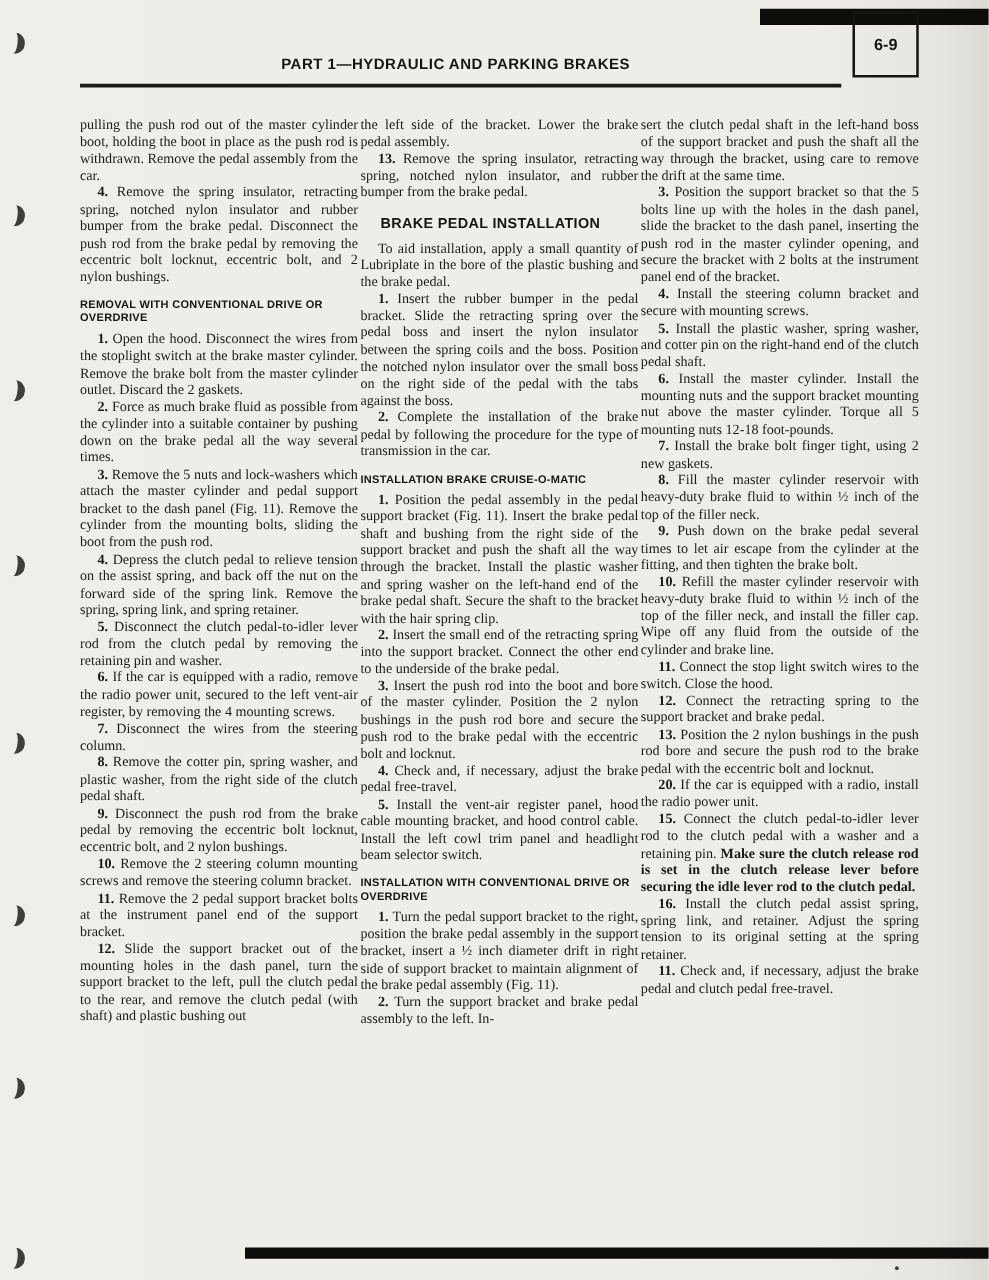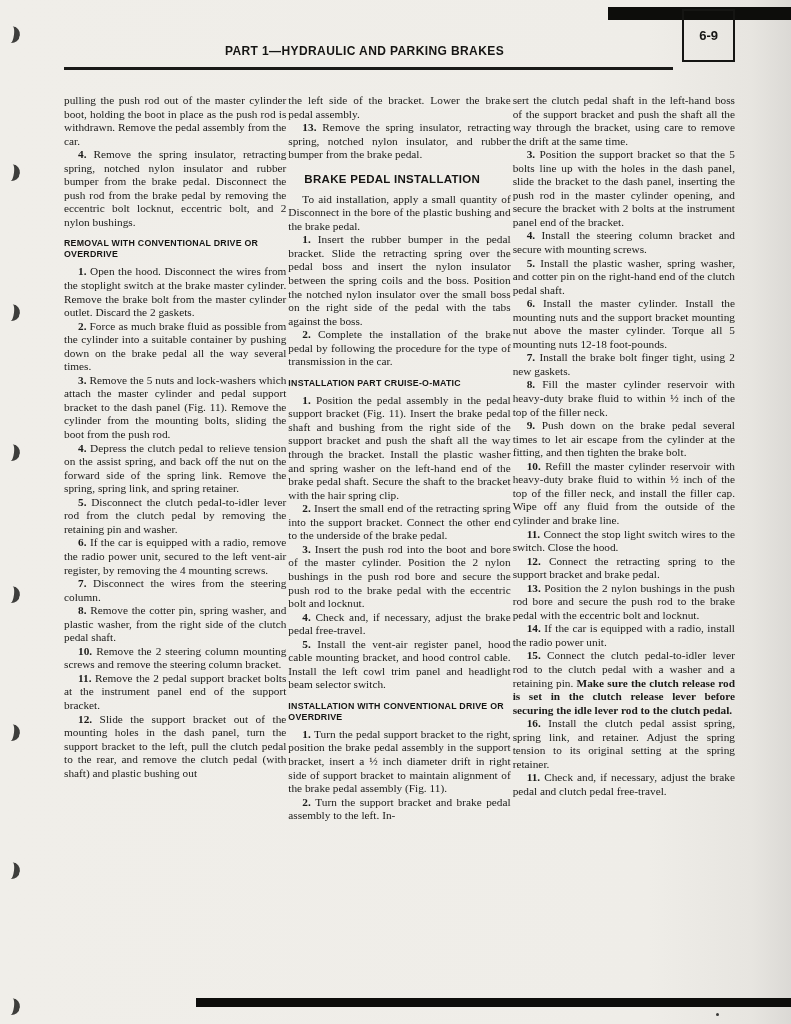--- a/index.html
+++ b/index.html
@@ -87,32 +87,33 @@
           <p class="para"><strong class="step-num">4. </strong>Remove the spring insulator, retracting spring, notched nylon insulator and rubber bumper from the brake pedal. Disconnect the push rod from the brake pedal by removing the eccentric bolt locknut, eccentric bolt, and 2 nylon bushings.</p>
           <h3 class="subheading">REMOVAL WITH CONVENTIONAL DRIVE OR OVERDRIVE</h3>
           <p class="para"><strong class="step-num">1. </strong>Open the hood. Disconnect the wires from the stoplight switch at the brake master cylinder. Remove the brake bolt from the master cylinder outlet. Discard the 2 gaskets.</p>
           <p class="para"><strong class="step-num">2. </strong>Force as much brake fluid as possible from the cylinder into a suitable container by pushing down on the brake pedal all the way several times.</p>
           <p class="para"><strong class="step-num">3. </strong>Remove the 5 nuts and lock-washers which attach the master cylinder and pedal support bracket to the dash panel (Fig. 11). Remove the cylinder from the mounting bolts, sliding the boot from the push rod.</p>
           <p class="para"><strong class="step-num">4. </strong>Depress the clutch pedal to relieve tension on the assist spring, and back off the nut on the forward side of the spring link. Remove the spring, spring link, and spring retainer.</p>
           <p class="para"><strong class="step-num">5. </strong>Disconnect the clutch pedal-to-idler lever rod from the clutch pedal by removing the retaining pin and washer.</p>
           <p class="para"><strong class="step-num">6. </strong>If the car is equipped with a radio, remove the radio power unit, secured to the left vent-air register, by removing the 4 mounting screws.</p>
           <p class="para"><strong class="step-num">7. </strong>Disconnect the wires from the steering column.</p>
           <p class="para"><strong class="step-num">8. </strong>Remove the cotter pin, spring washer, and plastic washer, from the right side of the clutch pedal shaft.</p>
+          <p class="para"><strong class="step-num">9. </strong>Disconnect the push rod from the brake pedal by removing the eccentric bolt locknut, eccentric bolt, and 2 nylon bushings.</p>
           <p class="para"><strong class="step-num">10. </strong>Remove the 2 steering column mounting screws and remove the steering column bracket.</p>
           <p class="para"><strong class="step-num">11. </strong>Remove the 2 pedal support bracket bolts at the instrument panel end of the support bracket.</p>
           <p class="para"><strong class="step-num">12. </strong>Slide the support bracket out of the mounting holes in the dash panel, turn the support bracket to the left, pull the clutch pedal to the rear, and remove the clutch pedal (with shaft) and plastic bushing out</p>
         </div>
       <div class="col">
           <p class="para no-indent">the left side of the bracket. Lower the brake pedal assembly.</p>
           <p class="para"><strong class="step-num">13. </strong>Remove the spring insulator, retracting spring, notched nylon insulator, and rubber bumper from the brake pedal.</p>
           <h2 class="heading">BRAKE PEDAL INSTALLATION</h2>
-          <p class="para">To aid installation, apply a small quantity of Disconnect in the bore of the plastic bushing and the brake pedal.</p>
+          <p class="para">To aid installation, apply a small quantity of Lubriplate in the bore of the plastic bushing and the brake pedal.</p>
           <p class="para"><strong class="step-num">1. </strong>Insert the rubber bumper in the pedal bracket. Slide the retracting spring over the pedal boss and insert the nylon insulator between the spring coils and the boss. Position the notched nylon insulator over the small boss on the right side of the pedal with the tabs against the boss.</p>
           <p class="para"><strong class="step-num">2. </strong>Complete the installation of the brake pedal by following the procedure for the type of transmission in the car.</p>
-          <h3 class="subheading">INSTALLATION PART CRUISE-O-MATIC</h3>
+          <h3 class="subheading">INSTALLATION BRAKE CRUISE-O-MATIC</h3>
           <p class="para"><strong class="step-num">1. </strong>Position the pedal assembly in the pedal support bracket (Fig. 11). Insert the brake pedal shaft and bushing from the right side of the support bracket and push the shaft all the way through the bracket. Install the plastic washer and spring washer on the left-hand end of the brake pedal shaft. Secure the shaft to the bracket with the hair spring clip.</p>
           <p class="para"><strong class="step-num">2. </strong>Insert the small end of the retracting spring into the support bracket. Connect the other end to the underside of the brake pedal.</p>
           <p class="para"><strong class="step-num">3. </strong>Insert the push rod into the boot and bore of the master cylinder. Position the 2 nylon bushings in the push rod bore and secure the push rod to the brake pedal with the eccentric bolt and locknut.</p>
           <p class="para"><strong class="step-num">4. </strong>Check and, if necessary, adjust the brake pedal free-travel.</p>
           <p class="para"><strong class="step-num">5. </strong>Install the vent-air register panel, hood cable mounting bracket, and hood control cable. Install the left cowl trim panel and headlight beam selector switch.</p>
           <h3 class="subheading">INSTALLATION WITH CONVENTIONAL DRIVE OR OVERDRIVE</h3>
           <p class="para"><strong class="step-num">1. </strong>Turn the pedal support bracket to the right, position the brake pedal assembly in the support bracket, insert a ½ inch diameter drift in right side of support bracket to maintain alignment of the brake pedal assembly (Fig. 11).</p>
           <p class="para"><strong class="step-num">2. </strong>Turn the support bracket and brake pedal assembly to the left. In-</p>
         </div>
       <div class="col">
@@ -121,21 +122,21 @@
           <p class="para"><strong class="step-num">4. </strong>Install the steering column bracket and secure with mounting screws.</p>
           <p class="para"><strong class="step-num">5. </strong>Install the plastic washer, spring washer, and cotter pin on the right-hand end of the clutch pedal shaft.</p>
           <p class="para"><strong class="step-num">6. </strong>Install the master cylinder. Install the mounting nuts and the support bracket mounting nut above the master cylinder. Torque all 5 mounting nuts 12-18 foot-pounds.</p>
           <p class="para"><strong class="step-num">7. </strong>Install the brake bolt finger tight, using 2 new gaskets.</p>
           <p class="para"><strong class="step-num">8. </strong>Fill the master cylinder reservoir with heavy-duty brake fluid to within ½ inch of the top of the filler neck.</p>
           <p class="para"><strong class="step-num">9. </strong>Push down on the brake pedal several times to let air escape from the cylinder at the fitting, and then tighten the brake bolt.</p>
           <p class="para"><strong class="step-num">10. </strong>Refill the master cylinder reservoir with heavy-duty brake fluid to within ½ inch of the top of the filler neck, and install the filler cap. Wipe off any fluid from the outside of the cylinder and brake line.</p>
           <p class="para"><strong class="step-num">11. </strong>Connect the stop light switch wires to the switch. Close the hood.</p>
           <p class="para"><strong class="step-num">12. </strong>Connect the retracting spring to the support bracket and brake pedal.</p>
           <p class="para"><strong class="step-num">13. </strong>Position the 2 nylon bushings in the push rod bore and secure the push rod to the brake pedal with the eccentric bolt and locknut.</p>
-          <p class="para"><strong class="step-num">14. </strong>If the car is equipped with a radio, install the radio power unit.</p>
+          <p class="para"><strong class="step-num">20. </strong>If the car is equipped with a radio, install the radio power unit.</p>
           <p class="para"><strong class="step-num">15. </strong>Connect the clutch pedal-to-idler lever rod to the clutch pedal with a washer and a retaining pin.<strong class="bold-tail"> Make sure the clutch release rod is set in the clutch release lever before securing the idle lever rod to the clutch pedal.</strong></p>
           <p class="para"><strong class="step-num">16. </strong>Install the clutch pedal assist spring, spring link, and retainer. Adjust the spring tension to its original setting at the spring retainer.</p>
           <p class="para"><strong class="step-num">11. </strong>Check and, if necessary, adjust the brake pedal and clutch pedal free-travel.</p>
         </div>
     </div>
 
   </div>
 </div>
 
 </body></html>

